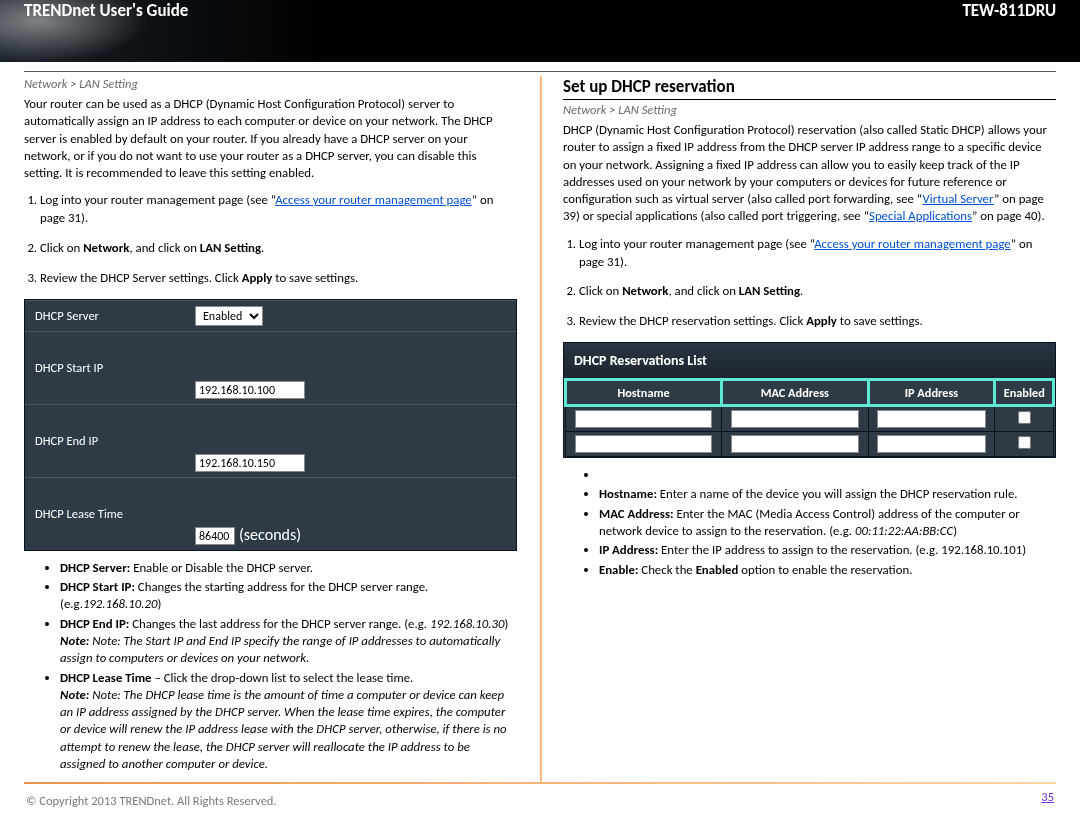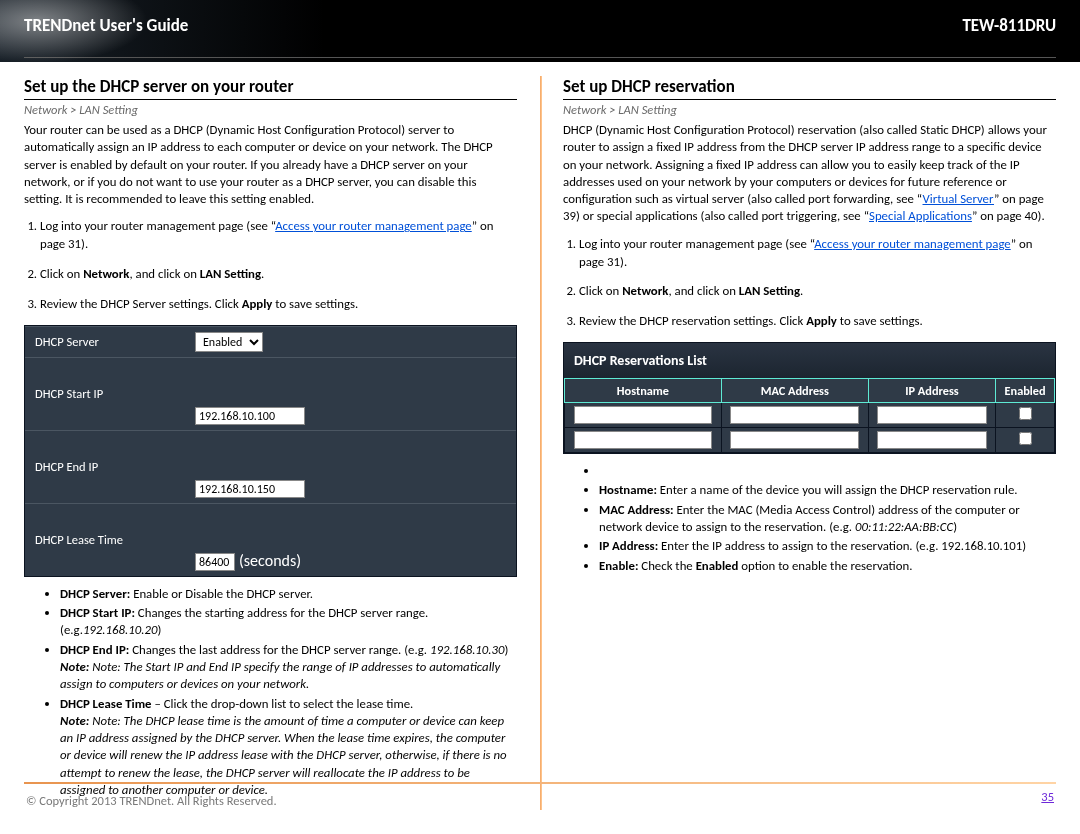--- a/index.html
+++ b/index.html
@@ -26,23 +26,23 @@
     top: -15px; left: -40px;
     width: 260px; height: 120px;
     background: radial-gradient(ellipse 60% 50% at 30% 30%, rgba(255,255,255,0.45), rgba(255,255,255,0) 70%);
     pointer-events: none;
   }
   .header-inner {
     border: 1px solid #6a6a6a;
     border-top: none;
     border-left: none;
     border-right: none;
-    height: 58px;
+    height: 72px;
     display: flex;
-    align-items: center;
+    align-items: flex-start;
     justify-content: space-between;
     padding-bottom: 6px;
     border-bottom: 1px solid #555;
   }
   .header-title { font-size: 17px; font-weight: bold; color: #fff; }
   .header-model { font-size: 17px; font-weight: bold; color: #fff; }
 
   .content {
     display: flex;
     padding: 14px 24px 10px 24px;
@@ -133,21 +133,21 @@
     padding: 9px 10px;
     font-weight: bold;
     font-size: 14px;
   }
   .res-table { width: 100%; border-collapse: collapse; }
   .res-table th {
     background: #2f3a47;
     color: #fff;
     font-weight: bold;
     padding: 4px 6px;
-    border: 1px solid #5eead4;
+    border: 3px solid #5eead4;
     font-size: 12.3px;
   }
   .res-table td {
     background: #2f3a47;
     border: 1px solid #0b1320;
     padding: 3px 6px;
     height: 24px;
     text-align: center;
   }
   .res-table input[type=text] {
@@ -189,21 +189,20 @@
   <div class="header-inner">
     <span class="header-title">TRENDnet User's Guide</span>
     <span class="header-model">TEW-811DRU</span>
   </div>
 </div>
 
 <div class="content">
   <div class="divider-vert"></div>
 
   <div class="col">
-    <h2 class="section-head">Set up the DHCP server on your router</h2>
     <div class="breadcrumb-nav">Network &gt; LAN Setting</div>
     <p class="flow">Your router can be used as a DHCP (Dynamic Host Configuration Protocol) server to automatically assign an IP address to each computer or device on your network. The DHCP server is enabled by default on your router. If you already have a DHCP server on your network, or if you do not want to use your router as a DHCP server, you can disable this setting. It is recommended to leave this setting enabled.</p>
 
     <ol class="steps">
       <li>
         <span>Log into your router management page (see “</span><a href="#" class="link">Access your router management page</a><span>” on page 31).</span>
       </li>
       <li>
         <span>Click on </span><span class="bold">Network</span><span>, and click on </span><span class="bold">LAN Setting</span><span>.</span>
       </li>

